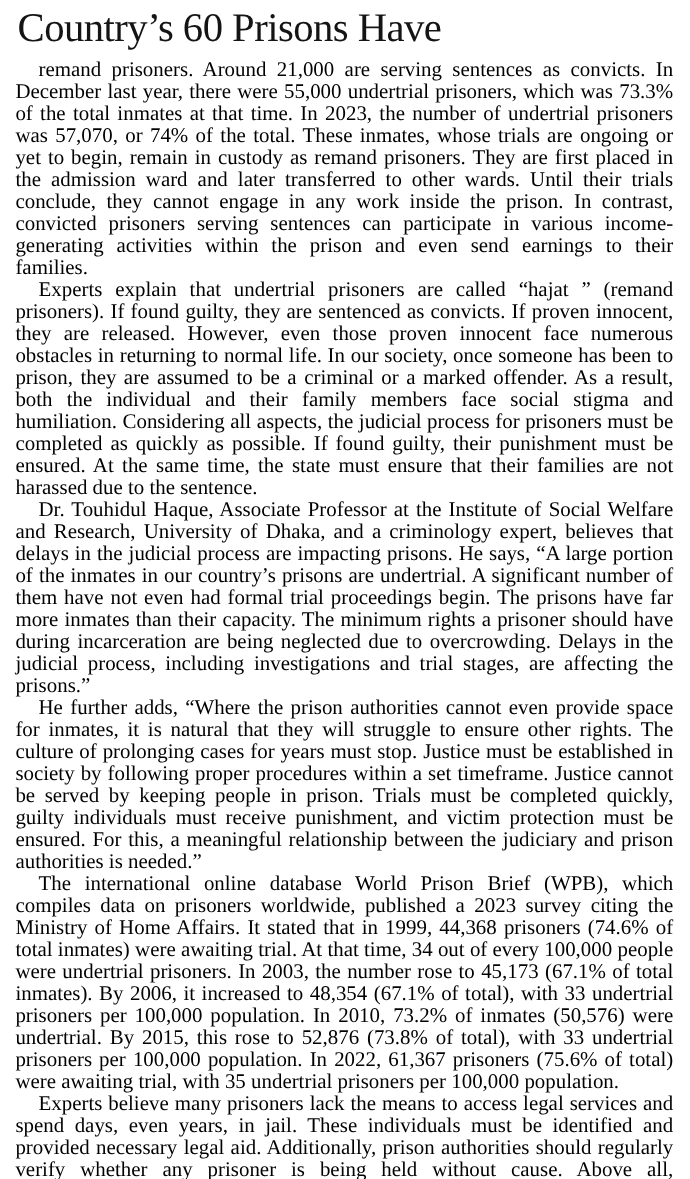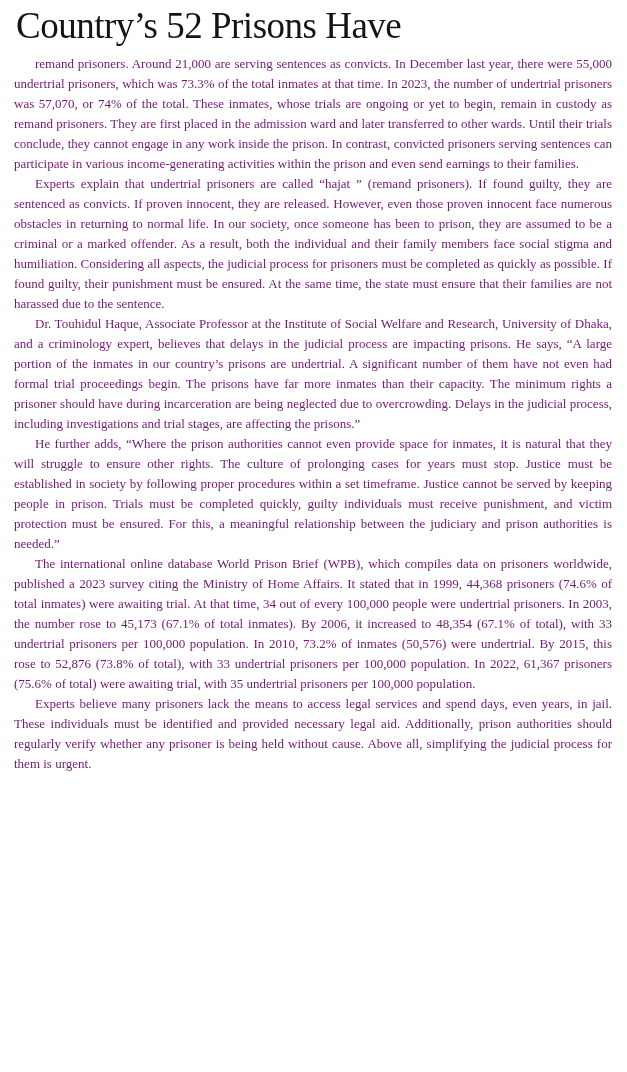--- a/index.html
+++ b/index.html
@@ -18,34 +18,34 @@
     font-family: "Liberation Serif", serif;
     font-weight: 500;
     font-size: 37px;
     letter-spacing: -0.5px;
     color: #141414;
     white-space: nowrap;
     overflow: hidden;
     margin: 2px 0 7px 2px;
   }
   .article-body p {
-    font-size: 13px;
+    font-size: 19px;
     line-height: 20px;
     text-align: justify;
     text-indent: 21px;
-    color: #701a75;
+    color: #000000;
     hyphens: auto;
     -webkit-hyphens: auto;
   }
 </style>
 </head>
 <body>
 
 <div class="page">
-  <h1 class="headline">Country’s 52 Prisons Have</h1>
+  <h1 class="headline">Country’s 60 Prisons Have</h1>
   <div class="article-body">
     <p>remand prisoners. Around 21,000 are serving sentences as convicts. In December last year, there were 55,000 undertrial prisoners, which was 73.3% of the total inmates at that time. In 2023, the number of undertrial prisoners was 57,070, or 74% of the total. These inmates, whose trials are ongoing or yet to begin, remain in custody as remand prisoners. They are first placed in the admission ward and later transferred to other wards. Until their trials conclude, they cannot engage in any work inside the prison. In contrast, convicted prisoners serving sentences can participate in various income-generating activities within the prison and even send earnings to their families.</p>
     <p>Experts explain that undertrial prisoners are called “hajat ” (remand prisoners). If found guilty, they are sentenced as convicts. If proven innocent, they are released. However, even those proven innocent face numerous obstacles in returning to normal life. In our society, once someone has been to prison, they are assumed to be a criminal or a marked offender. As a result, both the individual and their family members face social stigma and humiliation. Considering all aspects, the judicial process for prisoners must be completed as quickly as possible. If found guilty, their punishment must be ensured. At the same time, the state must ensure that their families are not harassed due to the sentence.</p>
     <p>Dr. Touhidul Haque, Associate Professor at the Institute of Social Welfare and Research, University of Dhaka, and a criminology expert, believes that delays in the judicial process are impacting prisons. He says, “A large portion of the inmates in our country’s prisons are undertrial. A significant number of them have not even had formal trial proceedings begin. The prisons have far more inmates than their capacity. The minimum rights a prisoner should have during incarceration are being neglected due to overcrowding. Delays in the judicial process, including investigations and trial stages, are affecting the prisons.”</p>
     <p>He further adds, “Where the prison authorities cannot even provide space for inmates, it is natural that they will struggle to ensure other rights. The culture of prolonging cases for years must stop. Justice must be established in society by following proper procedures within a set timeframe. Justice cannot be served by keeping people in prison. Trials must be completed quickly, guilty individuals must receive punishment, and victim protection must be ensured. For this, a meaningful relationship between the judiciary and prison authorities is needed.”</p>
     <p>The international online database World Prison Brief (WPB), which compiles data on prisoners worldwide, published a 2023 survey citing the Ministry of Home Affairs. It stated that in 1999, 44,368 prisoners (74.6% of total inmates) were awaiting trial. At that time, 34 out of every 100,000 people were undertrial prisoners. In 2003, the number rose to 45,173 (67.1% of total inmates). By 2006, it increased to 48,354 (67.1% of total), with 33 undertrial prisoners per 100,000 population. In 2010, 73.2% of inmates (50,576) were undertrial. By 2015, this rose to 52,876 (73.8% of total), with 33 undertrial prisoners per 100,000 population. In 2022, 61,367 prisoners (75.6% of total) were awaiting trial, with 35 undertrial prisoners per 100,000 population.</p>
     <p>Experts believe many prisoners lack the means to access legal services and spend days, even years, in jail. These individuals must be identified and provided necessary legal aid. Additionally, prison authorities should regularly verify whether any prisoner is being held without cause. Above all, simplifying the judicial process for them is urgent.</p>
   </div>
 </div>
 

